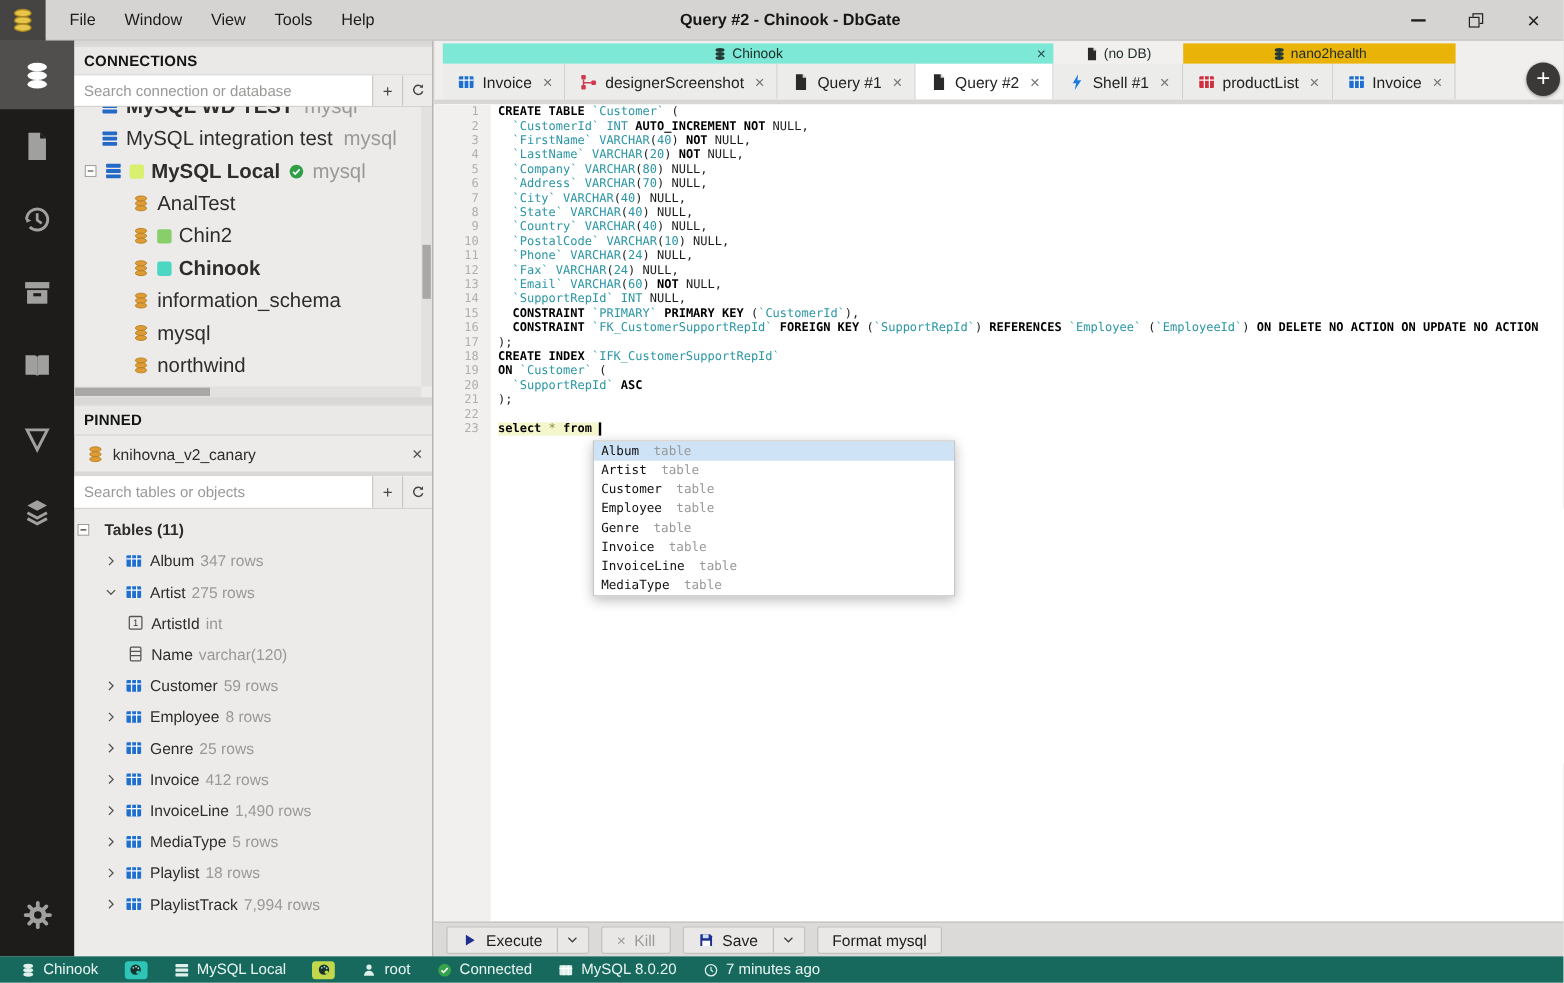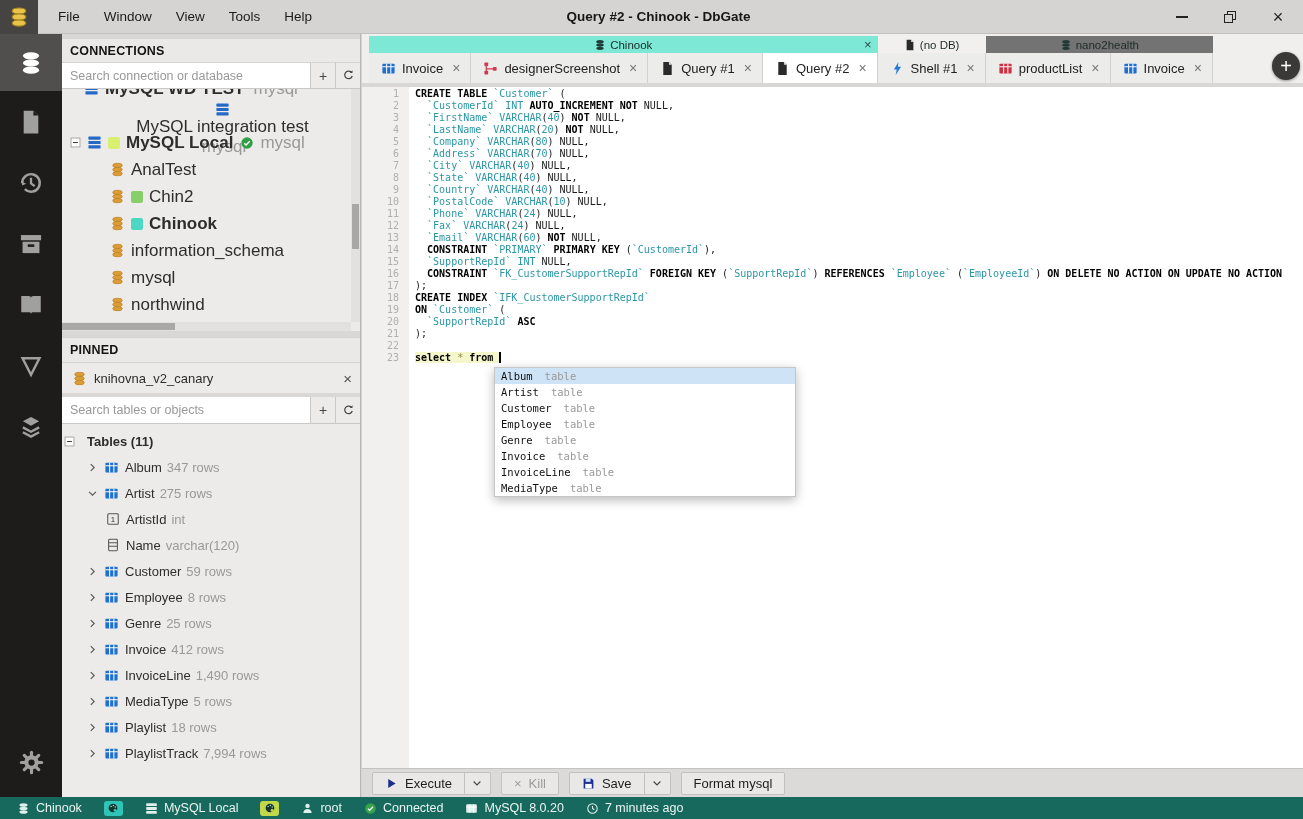--- a/index.html
+++ b/index.html
@@ -236,21 +236,21 @@
             <span class="icon" style="">
               <svg width="15" height="15" viewBox="0 0 16 16">
                 <rect x="1.5" y="1.6" width="13" height="3.4" rx="0.7" fill="#2569c8"></rect>
                 <rect x="1.5" y="6.3" width="13" height="3.4" rx="0.7" fill="#2569c8"></rect>
                 <rect x="1.5" y="11" width="13" height="3.4" rx="0.7" fill="#2569c8"></rect>
               </svg>
             </span>
             <span class="lbl">MySQL WD TEST</span>
             <span class="sec">mysql</span>
           </div>
-          <div class="tree-row " style="padding-left:22px;flex-direction:column;">
+          <div class="tree-row " style="padding-left:22px;">
             <span class="icon" style="">
               <svg width="15" height="15" viewBox="0 0 16 16">
                 <rect x="1.5" y="1.6" width="13" height="3.4" rx="0.7" fill="#2569c8"></rect>
                 <rect x="1.5" y="6.3" width="13" height="3.4" rx="0.7" fill="#2569c8"></rect>
                 <rect x="1.5" y="11" width="13" height="3.4" rx="0.7" fill="#2569c8"></rect>
               </svg>
             </span>
             <span class="lbl">MySQL integration test</span>
             <span class="sec">mysql</span>
           </div>
@@ -660,21 +660,21 @@
                 <svg width="15" height="15" viewBox="0 0 16 16">
                   <path d="M9 1L4.2 9h3l-1.2 6 5.8-8.8H8.4z" fill="#1f7ae0"></path>
                 </svg>
               </span>
               <span>Shell #1</span>
           <span class="tab-close">×</span>
         </div>
           </div>
         </div>
         <div class="tab-group">
-     <div class="group-header" style="background:#737373">
+     <div class="group-header" style="background:#eab308">
        <span class="icon" style="">
               <svg width="12" height="12" viewBox="0 0 16 16">
                 <ellipse cx="8" cy="3.6" rx="5" ry="2.2" fill="#223a35"></ellipse>
                 <ellipse cx="8" cy="8" rx="5" ry="2.2" fill="#223a35"></ellipse>
                 <ellipse cx="8" cy="12.4" rx="5" ry="2.2" fill="#223a35"></ellipse>
               </svg>
             </span>
             <span>nano2health</span>
 
      </div>
@@ -737,22 +737,22 @@
           <div class="code-line"><span class="p">  </span><span class="t">`LastName`</span><span class="p"> </span><span class="t">VARCHAR</span><span class="p">(</span><span class="t">20</span><span class="p">) </span><span class="k">NOT</span><span class="p"> NULL,</span></div>
           <div class="code-line"><span class="p">  </span><span class="t">`Company`</span><span class="p"> </span><span class="t">VARCHAR</span><span class="p">(</span><span class="t">80</span><span class="p">) NULL,</span></div>
           <div class="code-line"><span class="p">  </span><span class="t">`Address`</span><span class="p"> </span><span class="t">VARCHAR</span><span class="p">(</span><span class="t">70</span><span class="p">) NULL,</span></div>
           <div class="code-line"><span class="p">  </span><span class="t">`City`</span><span class="p"> </span><span class="t">VARCHAR</span><span class="p">(</span><span class="t">40</span><span class="p">) NULL,</span></div>
           <div class="code-line"><span class="p">  </span><span class="t">`State`</span><span class="p"> </span><span class="t">VARCHAR</span><span class="p">(</span><span class="t">40</span><span class="p">) NULL,</span></div>
           <div class="code-line"><span class="p">  </span><span class="t">`Country`</span><span class="p"> </span><span class="t">VARCHAR</span><span class="p">(</span><span class="t">40</span><span class="p">) NULL,</span></div>
           <div class="code-line"><span class="p">  </span><span class="t">`PostalCode`</span><span class="p"> </span><span class="t">VARCHAR</span><span class="p">(</span><span class="t">10</span><span class="p">) NULL,</span></div>
           <div class="code-line"><span class="p">  </span><span class="t">`Phone`</span><span class="p"> </span><span class="t">VARCHAR</span><span class="p">(</span><span class="t">24</span><span class="p">) NULL,</span></div>
           <div class="code-line"><span class="p">  </span><span class="t">`Fax`</span><span class="p"> </span><span class="t">VARCHAR</span><span class="p">(</span><span class="t">24</span><span class="p">) NULL,</span></div>
           <div class="code-line"><span class="p">  </span><span class="t">`Email`</span><span class="p"> </span><span class="t">VARCHAR</span><span class="p">(</span><span class="t">60</span><span class="p">) </span><span class="k">NOT</span><span class="p"> NULL,</span></div>
+          <div class="code-line"><span class="p">  </span><span class="t">`SupportRepId`</span><span class="p"> </span><span class="t">INT</span><span class="p"> NULL,</span></div>
           <div class="code-line"><span class="p">  </span><span class="k">CONSTRAINT</span><span class="p"> </span><span class="t">`PRIMARY`</span><span class="p"> </span><span class="k">PRIMARY KEY</span><span class="p"> (</span><span class="t">`CustomerId`</span><span class="p">),</span></div>
-          <div class="code-line"><span class="p">  </span><span class="t">`SupportRepId`</span><span class="p"> </span><span class="t">INT</span><span class="p"> NULL,</span></div>
           <div class="code-line"><span class="p">  </span><span class="k">CONSTRAINT</span><span class="p"> </span><span class="t">`FK_CustomerSupportRepId`</span><span class="p"> </span><span class="k">FOREIGN KEY</span><span class="p"> (</span><span class="t">`SupportRepId`</span><span class="p">) </span><span class="k">REFERENCES</span><span class="p"> </span><span class="t">`Employee`</span><span class="p"> (</span><span class="t">`EmployeeId`</span><span class="p">) </span><span class="k">ON DELETE NO ACTION ON UPDATE NO ACTION</span></div>
           <div class="code-line"><span class="p">);</span></div>
           <div class="code-line"><span class="k">CREATE INDEX</span><span class="p"> </span><span class="t">`IFK_CustomerSupportRepId`</span></div>
           <div class="code-line"><span class="k">ON</span><span class="p"> </span><span class="t">`Customer`</span><span class="p"> (</span></div>
           <div class="code-line"><span class="p">  </span><span class="t">`SupportRepId`</span><span class="p"> </span><span class="k">ASC</span></div>
           <div class="code-line"><span class="p">);</span></div>
           <div class="code-line"></div>
           <div class="code-line"><span class="hl"><span class="k">select</span><span class="p"> </span><span class="s">*</span><span class="p"> </span><span class="k">from</span><span class="p"> </span></span><span class="cursor"></span></div>
         </div>
   </div>

